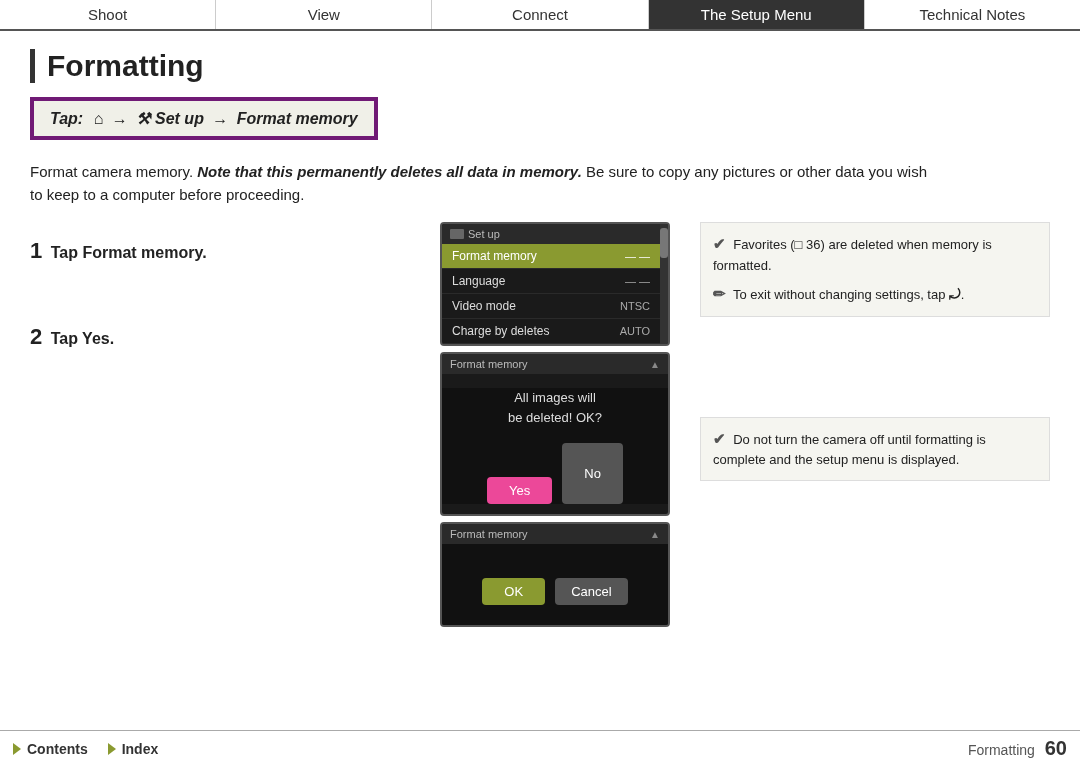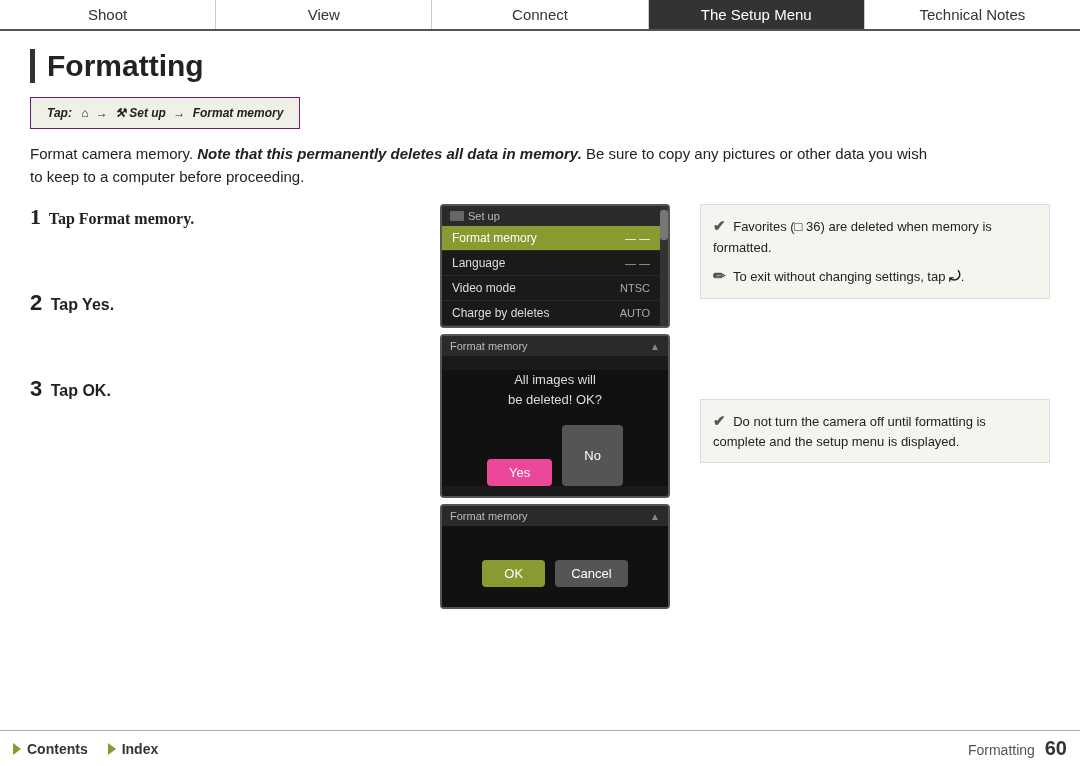--- a/index.html
+++ b/index.html
@@ -45,26 +45,26 @@
       font-size: 30px;
       font-weight: bold;
       border-left: 5px solid #333;
       padding-left: 12px;
       margin-bottom: 14px;
     }
 
     
     .tap-box {
       background: #f0f0e8;
-      border: 1px solid #701a75;
+      border: 4px solid #701a75;
       padding: 8px 16px;
       display: inline-block;
-      font-size: 12px;
-      font-weight: bold;
-      margin-bottom: 14px;
+      font-size: 16px;
+      font-weight: bold;
+      margin-bottom: 21px;
       font-style: italic;
     }
 
     
     .intro-para {
       font-size: 15px;
       line-height: 1.5;
       margin-bottom: 16px;
       max-width: 900px;
     }
@@ -97,21 +97,21 @@
       font-size: 16px;
       font-weight: bold;
       margin-bottom: 6px;
       margin-top: 10px;
     }
     .step-label .step-num {
       font-size: 22px;
       font-weight: bold;
       margin-right: 4px;
     }
-    .step-1 { margin-top: 0; font-family: Liberation Serif, serif; }
+    .step-1 { margin-top: 16px; }
     .step-2 { margin-top: 60px; }
     .step-3 { margin-top: 60px; }
 
     
     .camera-screen {
       background: #1a1a1a;
       border: 2px solid #555;
       border-radius: 4px;
       width: 230px;
       overflow: hidden;
@@ -337,24 +337,20 @@
   <div class="steps-area">
 
     <div class="steps-left">
       <div class="step-label step-1">
         <span class="step-num">1</span>
         <span>Tap Format memory.</span>
       </div>
       <div class="step-label step-2">
         <span class="step-num">2</span>
         <span>Tap Yes.</span>
-      </div>
-      <div class="step-label step-3">
-        <span class="step-num">3</span>
-        <span>Tap OK.</span>
       </div>
     </div>
 
     <div class="steps-center">
 
       <div class="camera-screen menu-screen-wrapper">
         <div class="cam-header-bar">
           <span class="cam-mini-icon"></span>
           <span>Set up</span>
         </div>

